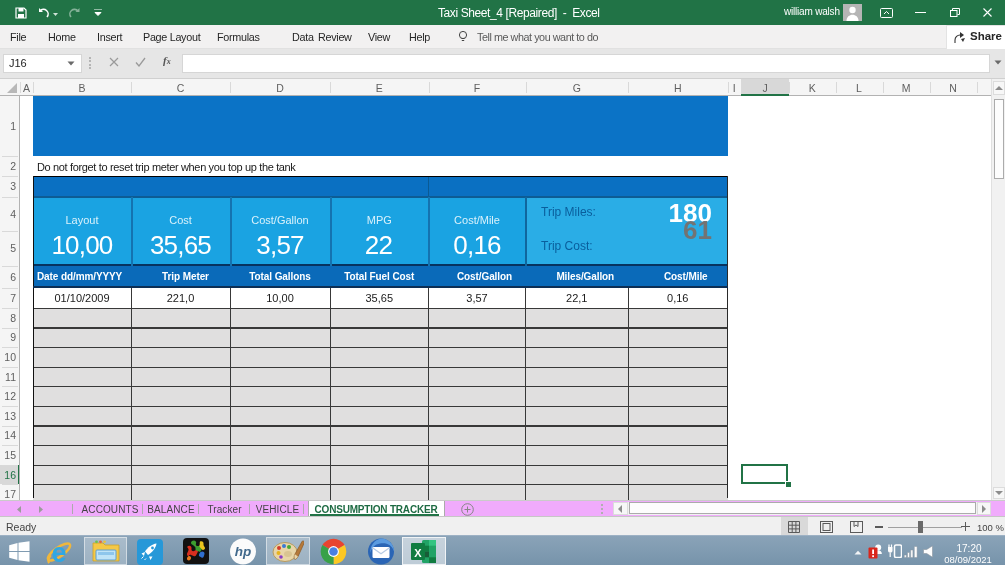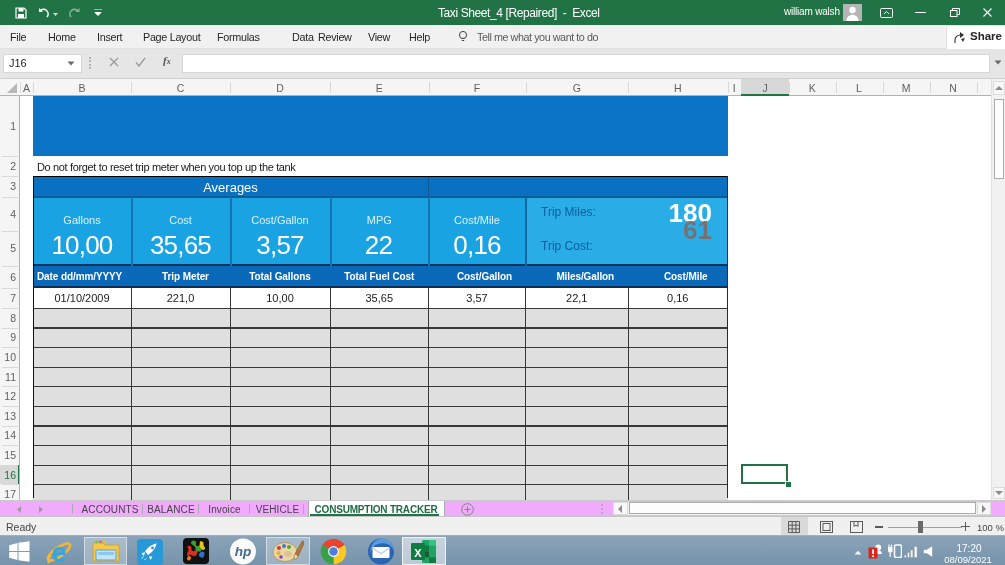--- a/index.html
+++ b/index.html
@@ -134,33 +134,32 @@
   </div>
 
   <div class="abs" id="grid" style="left:0;top:96px;width:991px;height:404px;background:#fff;overflow:hidden;">
 
     <div class="abs" style="left:33px;top:0;width:695px;height:59.5px;background:#0b73c6;"></div>
 
     <div class="abs" style="left:37px;top:64.5px;font-size:11px;letter-spacing:-0.35px;color:#1a1a1a;">Do not forget to reset trip meter when you top up the tank</div>
 
     <div class="abs" style="left:33px;top:79.5px;width:695px;height:21.5px;background:#0a70c2;border-top:1.5px solid #000;box-sizing:border-box;"></div>
     <div class="abs" style="left:427.5px;top:81px;width:1.5px;height:20px;background:#0a5a94;"></div>
-    <div class="abs" style="left:33px;top:84px;width:395px;text-align:center;font-size:13px;color:#fff;">Averages</div>
 
     <div class="abs" style="left:33px;top:101px;width:492.5px;height:68.5px;background:#1aa3e2;"></div>
     <div class="abs" style="left:525.5px;top:101px;width:202.5px;height:68.5px;background:#2aade6;"></div>
     <div class="abs" style="left:33px;top:99.5px;width:695px;height:2px;background:#0d5c94;"></div>
     <div class="abs" style="left:33px;top:168px;width:695px;height:1.5px;background:#07335f;"></div>
     <div class="abs" style="left:33px;top:190.2px;width:695px;height:2px;background:#0d2f55;z-index:3;"></div>
     <div class="abs" style="left:130.5px;top:101px;width:2px;height:68.5px;background:#1473b0;"></div>
     <div class="abs" style="left:229.5px;top:101px;width:2px;height:68.5px;background:#1473b0;"></div>
     <div class="abs" style="left:329.5px;top:101px;width:2px;height:68.5px;background:#1473b0;"></div>
     <div class="abs" style="left:428px;top:101px;width:2px;height:68.5px;background:#1473b0;"></div>
     <div class="abs" style="left:524.5px;top:101px;width:2px;height:68.5px;background:#10669e;"></div>
-    <div class="vlab" style="left:33px;width:98px;">Gallons</div>
+    <div class="vlab" style="left:33px;width:98px;">Layout</div>
     <div class="vlab" style="left:131px;width:99px;">Cost</div>
     <div class="vlab" style="left:230px;width:100px;">Cost/Gallon</div>
     <div class="vlab" style="left:330px;width:98.5px;">MPG</div>
     <div class="vlab" style="left:428.5px;width:97px;">Cost/Mile</div>
     <div class="vnum" style="left:33px;width:98px;">10,00</div>
     <div class="vnum" style="left:131px;width:99px;">35,65</div>
     <div class="vnum" style="left:230px;width:100px;">3,57</div>
     <div class="vnum" style="left:330px;width:97px;">22</div>
     <div class="vnum" style="left:428.5px;width:97px;">0,16</div>
     <div class="abs" style="left:541px;top:109px;font-size:12px;color:#0a5e9c;">Trip Miles:</div>
@@ -301,21 +300,21 @@
 
   <div class="abs" id="tabsrow">
     <svg class="abs" style="left:15px;top:4px" width="8" height="9" viewBox="0 0 8 9">
         <path d="M6 1L2 4.5L6 8z" fill="#9b9b9b"></path>
       </svg>
     <svg class="abs" style="left:37px;top:4px" width="8" height="9" viewBox="0 0 8 9">
         <path d="M2 1l4 3.5L2 8z" fill="#9b9b9b"></path>
       </svg>
     <span class="stab" style="left:110px;">ACCOUNTS</span>
     <span class="stab" style="left:171px;">BALANCE</span>
-    <span class="stab" style="left:224.5px;">Invoice</span>
+    <span class="stab" style="left:224.5px;">Tracker</span>
     <span class="stab" style="left:277.5px;">VEHICLE</span>
     <div class="abs" style="left:307.5px;top:0;width:137px;height:16px;background:#fff;border:1px solid #ababab;border-top:none;box-sizing:border-box;"></div>
     <span class="stab" style="left:376px;color:#1e6b43;font-weight:bold;letter-spacing:-0.2px;">CONSUMPTION TRACKER</span>
     <div class="abs" style="left:310px;top:12.5px;width:129px;height:2px;background:#217346;"></div>
     <div class="stsep" style="left:71.5px;"></div>
     <div class="stsep" style="left:141.5px;"></div>
     <div class="stsep" style="left:197.5px;"></div>
     <div class="stsep" style="left:248.5px;"></div>
     <div class="stsep" style="left:302.5px;"></div>
     <svg class="abs" style="left:461px;top:2px" width="13" height="13" viewBox="0 0 13 13">

